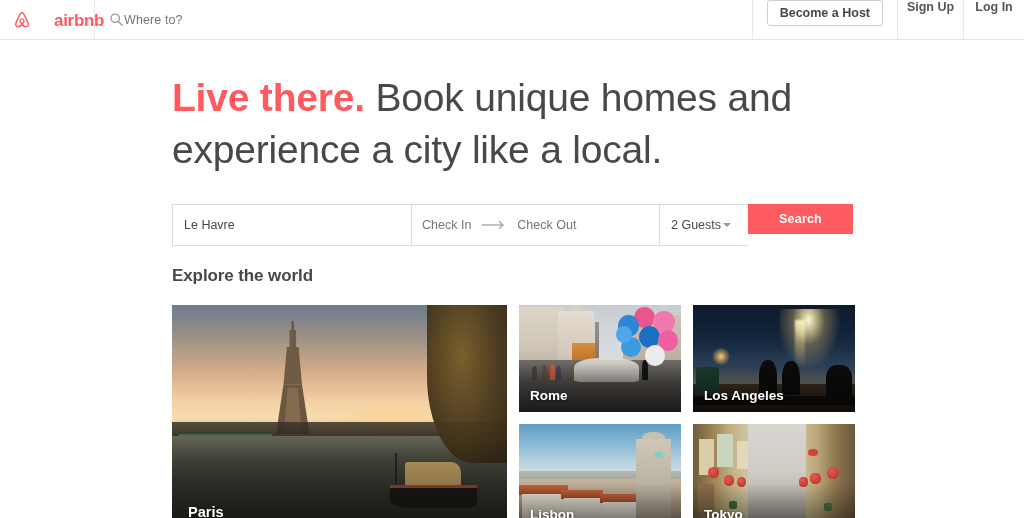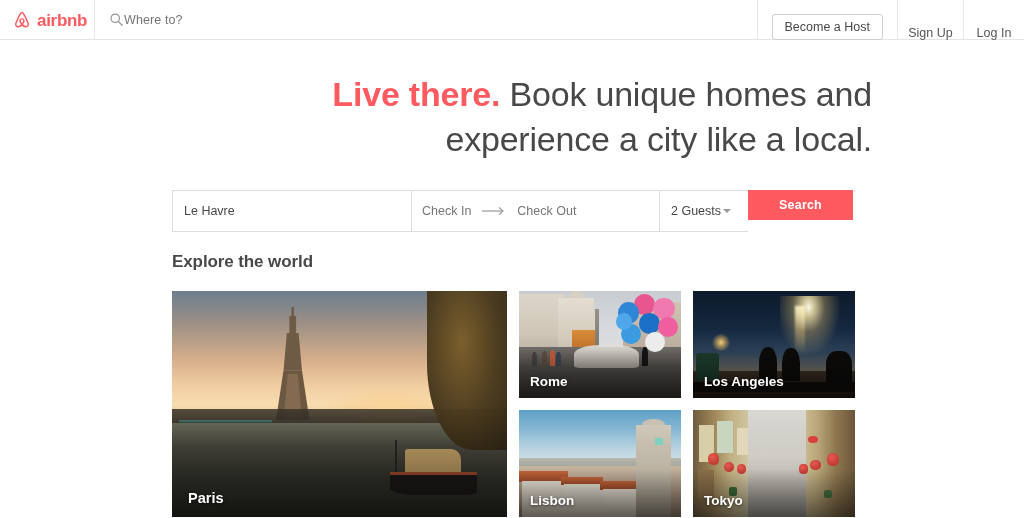--- a/index.html
+++ b/index.html
@@ -22,21 +22,21 @@
     border-bottom: 1px solid #e4e4e4;
     background: #fff;
     position: relative;
   }
 
   .logo-zone {
     width: 95px;
     display: flex;
     align-items: center;
     padding-left: 12px;
-    gap: 5px;
+    gap: 22px;
     border-right: 1px solid #e8e8e8;
     height: 40px;
   }
   .belo { display:block; }
   .logo-word {
     color: #FF5A5F;
     font-size: 17px;
     font-weight: 700;
     letter-spacing: -0.3px;
     line-height: 1;
@@ -55,26 +55,27 @@
     letter-spacing: 0.1px;
   }
 
   .nav-right {
     display: flex;
     align-items: stretch;
     height: 40px;
   }
   .nav-cell {
     display: flex;
-    align-items: flex-end;
+    align-items: flex-start;
     justify-content: center;
     border-left: 1px solid #e8e8e8;
     color: #565656;
     font-size: 12.5px;
     height: 40px;
+    font-weight: bold;
   }
   .nav-host { padding: 0 14px; border-left: 1px solid #e8e8e8; }
   .host-btn {
     border: 1px solid #cfcfcf;
     border-radius: 3px;
     padding: 5px 12px;
     color: #484848;
     font-size: 12.5px;
     background: #fff;
     white-space: nowrap;
@@ -83,27 +84,26 @@
   .nav-signup { width: 66px; }
   .nav-login { width: 61px; }
 
   
   .main {
     padding-left: 172px;
     padding-top: 32px;
   }
 
   .headline {
-    font-size: 34px;
+    font-size: 39px;
     line-height: 1.33;
     color: #484848;
     font-weight: 400;
     letter-spacing: -0.2px;
     max-width: 700px;
-    text-align: right;
   }
   .headline .accent {
     color: #FF5A5F;
     font-weight: 700;
   }
 
   
   .searchbar {
     margin-top: 28px;
     display: flex;

